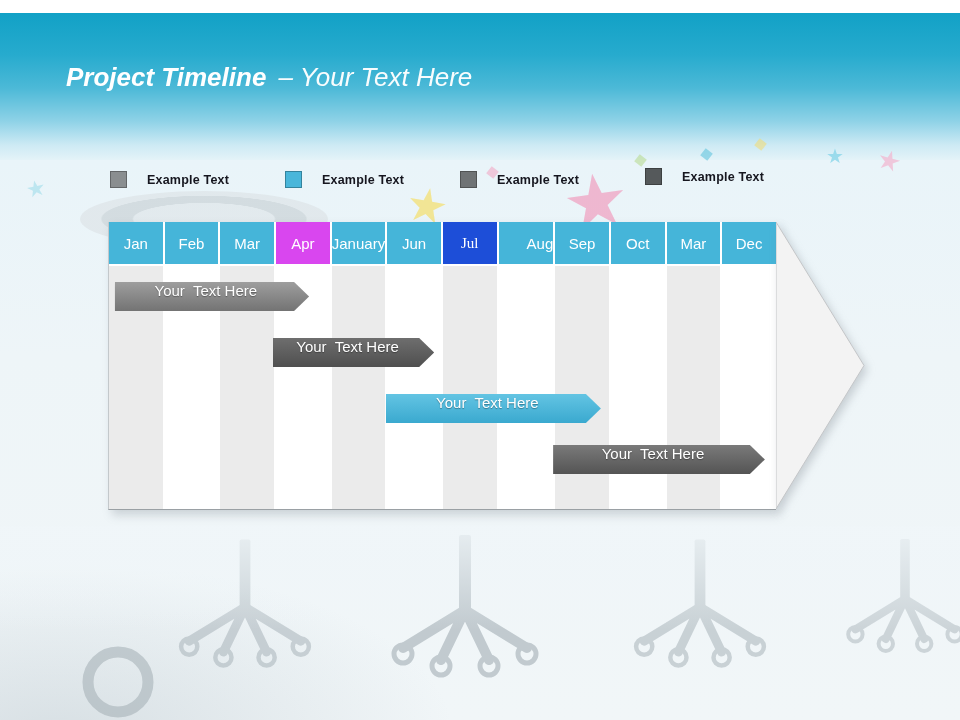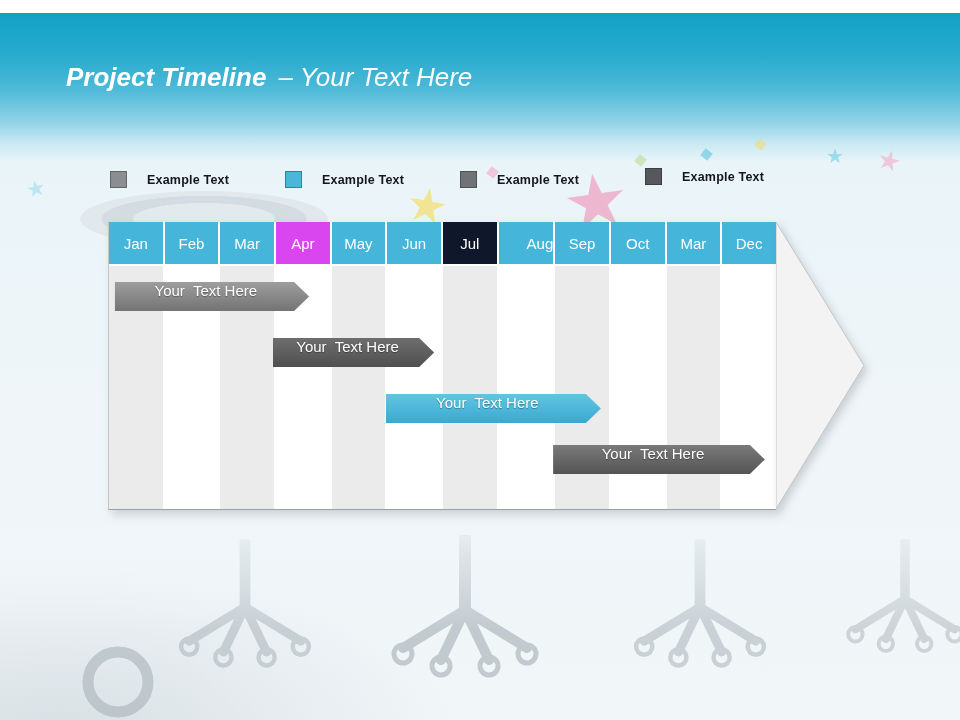--- a/index.html
+++ b/index.html
@@ -142,29 +142,29 @@
         </div>
         <div class="col">
           <div class="col-head" style="background: rgb(69, 181, 217);">Mar</div>
           <div class="col-stripe" style="background: rgb(235, 235, 235);"></div>
         </div>
         <div class="col">
           <div class="col-head" style="background: #d946ef;">Apr</div>
           <div class="col-stripe" style="background: rgb(255, 255, 255);"></div>
         </div>
         <div class="col">
-          <div class="col-head" style="background: rgb(69, 181, 217);">May</div>
+          <div class="col-head" style="background: rgb(69, 181, 217);">January</div>
           <div class="col-stripe" style="background: rgb(235, 235, 235);"></div>
         </div>
         <div class="col">
           <div class="col-head" style="background: rgb(69, 181, 217);">Jun</div>
           <div class="col-stripe" style="background: rgb(255, 255, 255);"></div>
         </div>
         <div class="col">
-          <div class="col-head" style="background: #0f172a;">Jul</div>
+          <div class="col-head" style="background: #1d4ed8; font-family: Liberation Serif, serif;">Jul</div>
           <div class="col-stripe" style="background: rgb(235, 235, 235);"></div>
         </div>
         <div class="col">
           <div class="col-head" style="background: rgb(69, 181, 217); padding-left: 28px;">Aug</div>
           <div class="col-stripe" style="background: rgb(255, 255, 255);"></div>
         </div>
         <div class="col">
           <div class="col-head" style="background: rgb(69, 181, 217);">Sep</div>
           <div class="col-stripe" style="background: rgb(235, 235, 235);"></div>
         </div>

